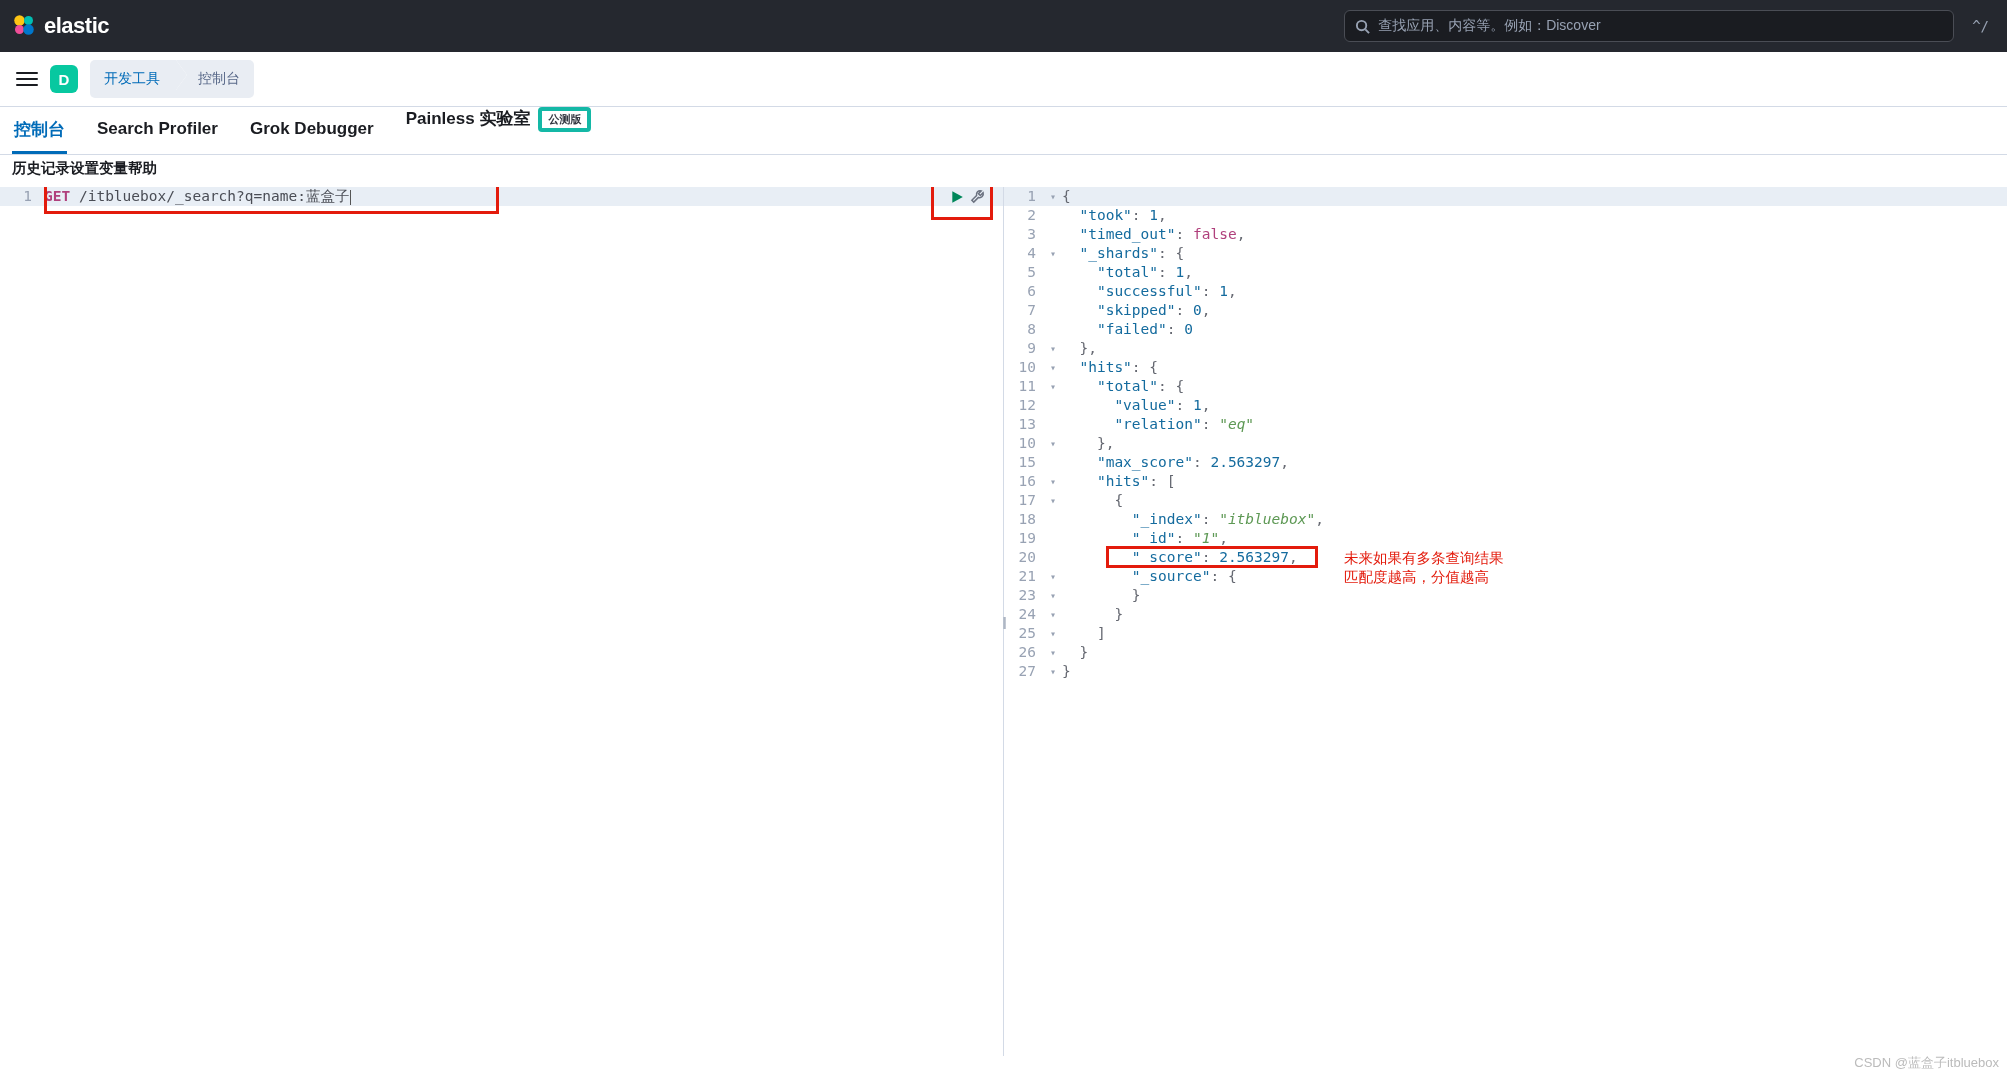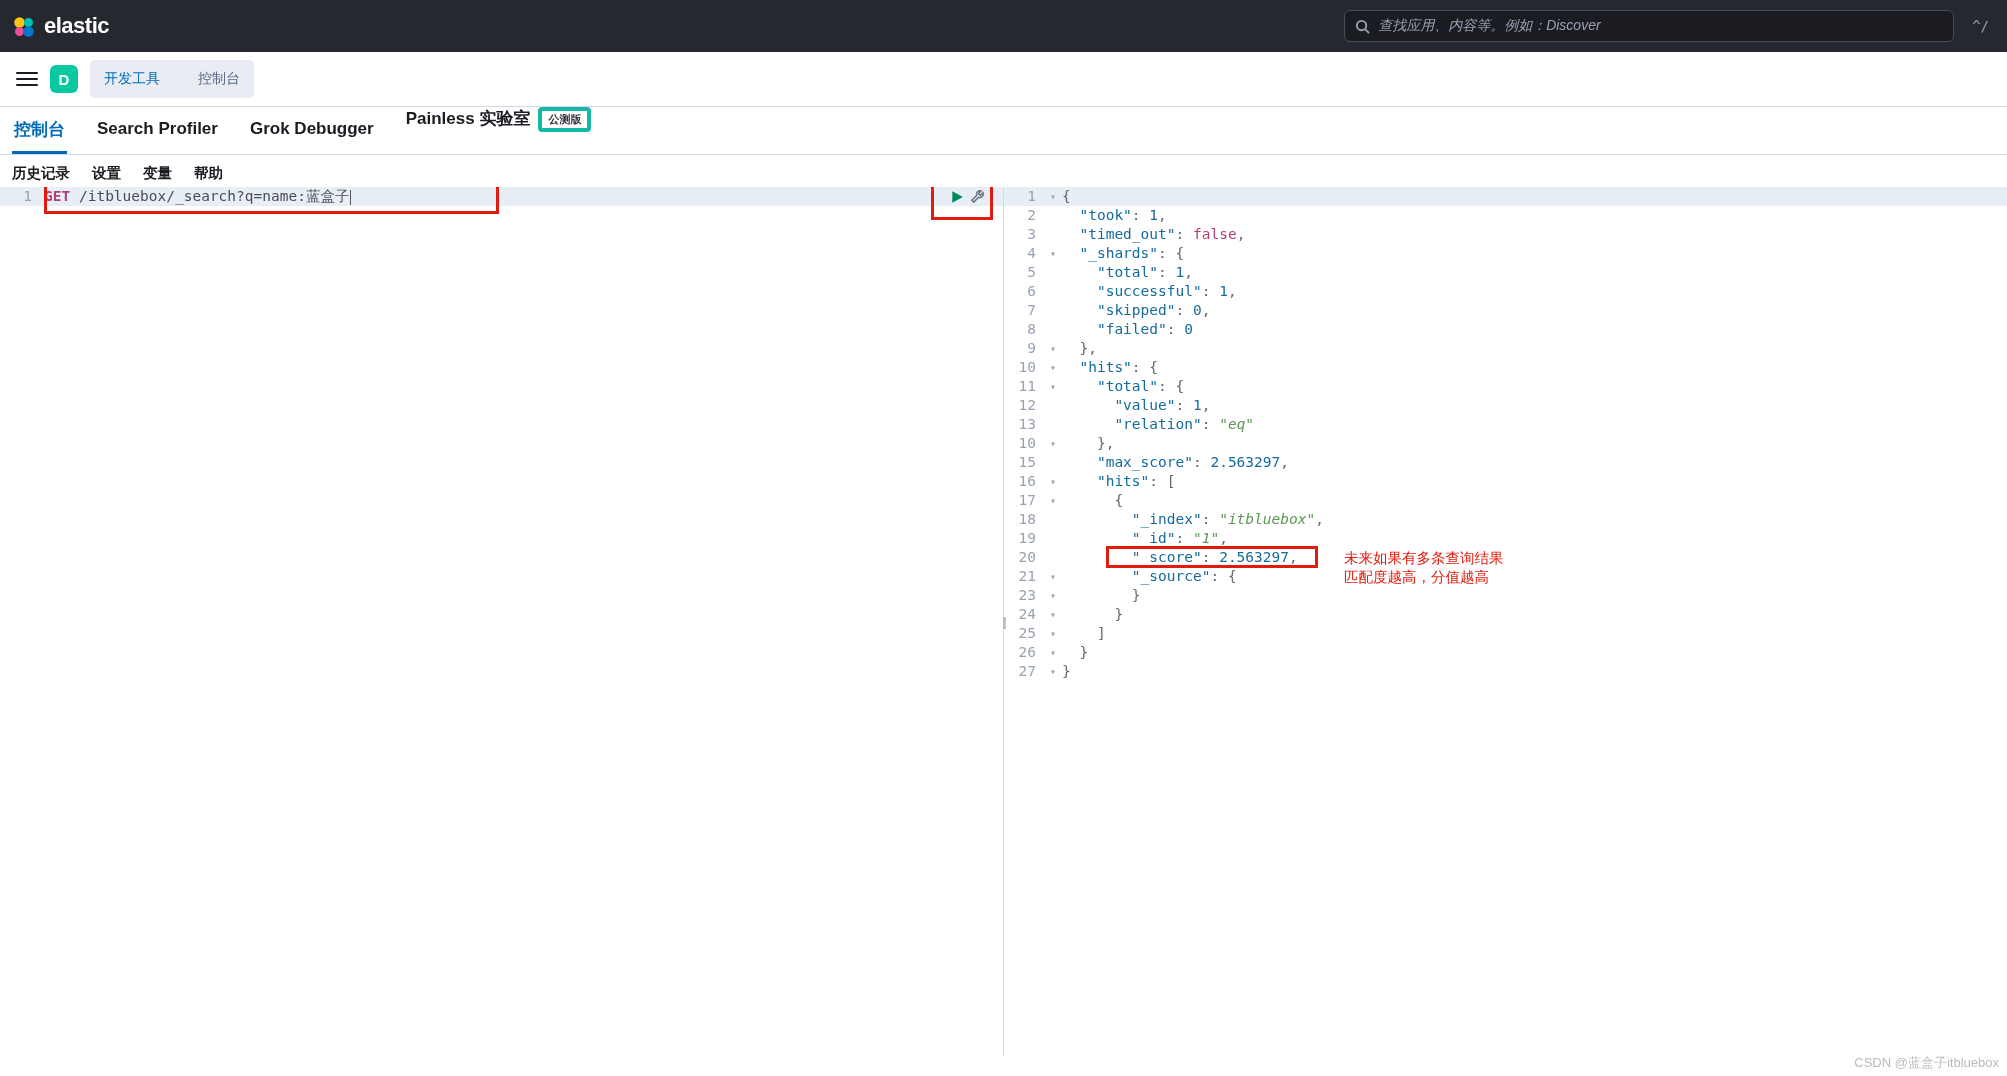--- a/index.html
+++ b/index.html
@@ -1,22 +1,22 @@
 <!DOCTYPE html>
 <html><head>
 <meta charset="utf-8">
 <style>
 * { margin: 0; padding: 0; box-sizing: border-box; }
 body { font-family: -apple-system, BlinkMacSystemFont, "Segoe UI", Helvetica, Arial, sans-serif; font-size: 14px; color: #1a1c21; background: #fff; }
 
 .top-bar { background: #25282f; height: 52px; display: flex; align-items: center; padding: 0 12px; }
-.logo-area { display: flex; align-items: flex-end; gap: 8px; }
+.logo-area { display: flex; align-items: flex-start; gap: 8px; }
 .logo-icon { width: 24px; height: 24px; }
 .logo-text { color: #fff; font-size: 22px; font-weight: 600; letter-spacing: -0.5px; }
-.search-wrap { margin-left: auto; margin-right: 12px; width: 610px; font-style: italic; }
+.search-wrap { margin-left: auto; margin-right: 12px; width: 610px; }
 .search-box { width: 100%; height: 32px; background: #1a1c21; border: 1px solid #4a4d55; border-radius: 6px; display: flex; align-items: center; padding: 0 10px; color: #98a2b3; cursor: text; }
 .search-box svg { margin-right: 8px; flex-shrink: 0; }
 .shortcut-badge { color: #98a2b3; font-family: monospace; font-size: 14px; padding: 2px 6px; }
 
 .secondary-bar { height: 55px; border-bottom: 1px solid #d3dae6; display: flex; align-items: center; padding: 0 16px; gap: 12px; }
 .burger { width: 22px; height: 22px; cursor: pointer; display:flex; flex-direction:column; justify-content:space-around; padding: 2px 0;}
 .burger span { height: 2.5px; background:#1a1c21; border-radius:1px;}
 .space-badge { width: 28px; height: 28px; background: #07c8a0; border-radius: 6px; color: #fff; display:flex; align-items:center; justify-content:center; font-weight:600; font-size:15px; cursor:pointer;}
 .breadcrumbs { display:flex; align-items:center; }
 .bc-item { height: 38px; display:flex; align-items:center; padding: 0 16px 0 22px; position:relative; background:#e9edf3; color:#5a6a8a; font-size:14px; cursor:pointer; border-radius:5px 0 0 5px;}
@@ -25,21 +25,21 @@
 .bc-item::after { content:''; position:absolute; right:-11px; top:0; width:0; height:0; border-left:11px solid #e9edf3; border-top:15px solid transparent; border-bottom:15px solid transparent; z-index:1;}
 .bc-item:last-child { border-radius:0 5px 5px 0; padding-right:14px;}
 .bc-item:last-child::after{display:none;}
 
 .tabs-row { height: 48px; border-bottom: 1px solid #d3dae6; display:flex; align-items:stretch; padding: 0 12px; gap: 28px;}
 .tab { display:flex; align-items:center; font-size: 17px; font-weight:700; color:#1a1c21; border-bottom: 3px solid transparent; cursor:pointer; padding: 0 2px;}
 .tab.active { color:#006bb8; border-bottom-color:#006bb8;}
 .tab-extra { display:flex; align-items:flex-start; gap: 8px;}
 .beta-pill { font-size:11px; border:4px solid #14b8a6; border-radius:4px; padding:1px 6px; font-weight:600; color:#343741;}
 
-.toolbar-row { height: 32px; display:flex; align-items:center; padding: 4px 12px 0; gap: 22px; font-size: 14.5px; font-weight:700;}
+.toolbar-row { height: 32px; display:flex; align-items:flex-start; padding: 4px 12px 0; font-size: 14.5px; font-weight:700;}
 .toolbar-link { cursor:pointer; }
 
 .editor-area { display:flex; position:relative; height: calc(100vh - 52px - 55px - 48px - 32px - 20px); min-height: 600px;}
 .pane { flex:1; overflow:auto; font-family: Menlo, Consolas, monospace; font-size: 14.5px; line-height: 19px; position:relative;}
 .pane-left { border-right: 1px solid #d3dae6; }
 .code-line { display:flex; white-space:pre; }
 .gutter { width: 42px; text-align:right; padding-right: 10px; color:#98a2b3; user-select:none; flex-shrink:0;}
 .fold-gutter { width: 14px; color:#98a2b3; flex-shrink:0; user-select:none; font-size:10px; line-height:19px; text-align:center;}
 .code-content { padding-left: 2px; }
 .line-bg { background: #e8eef5; }

